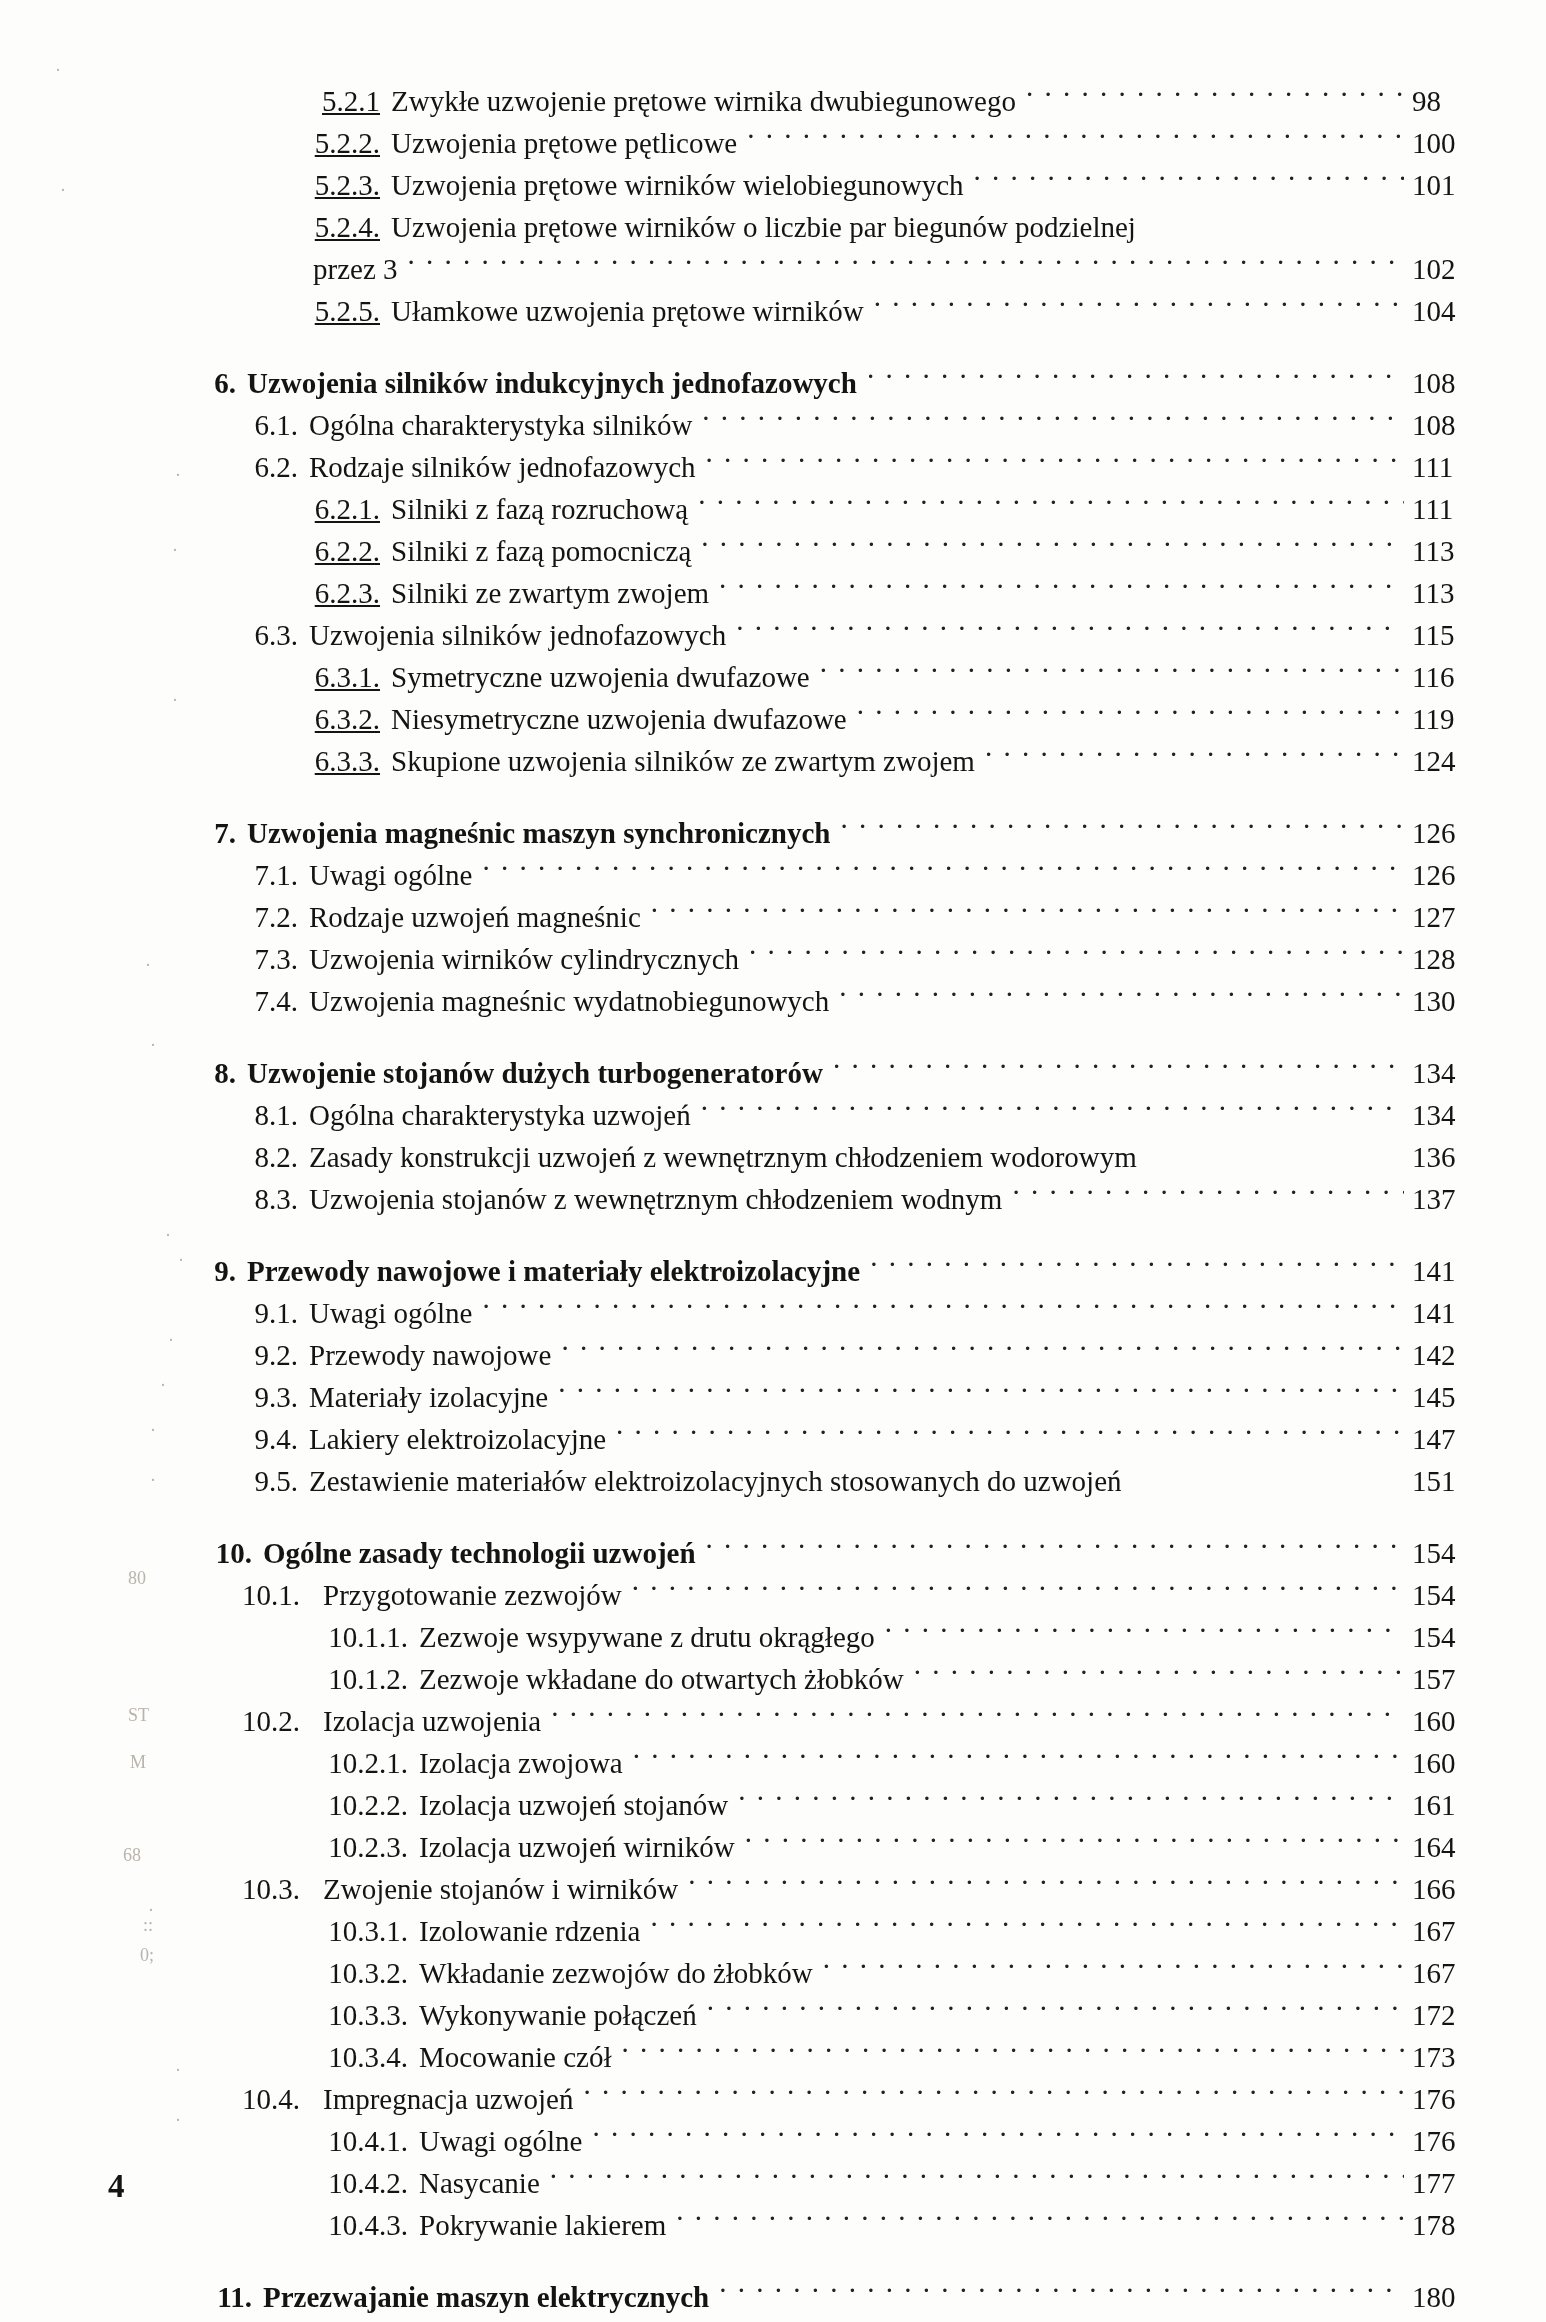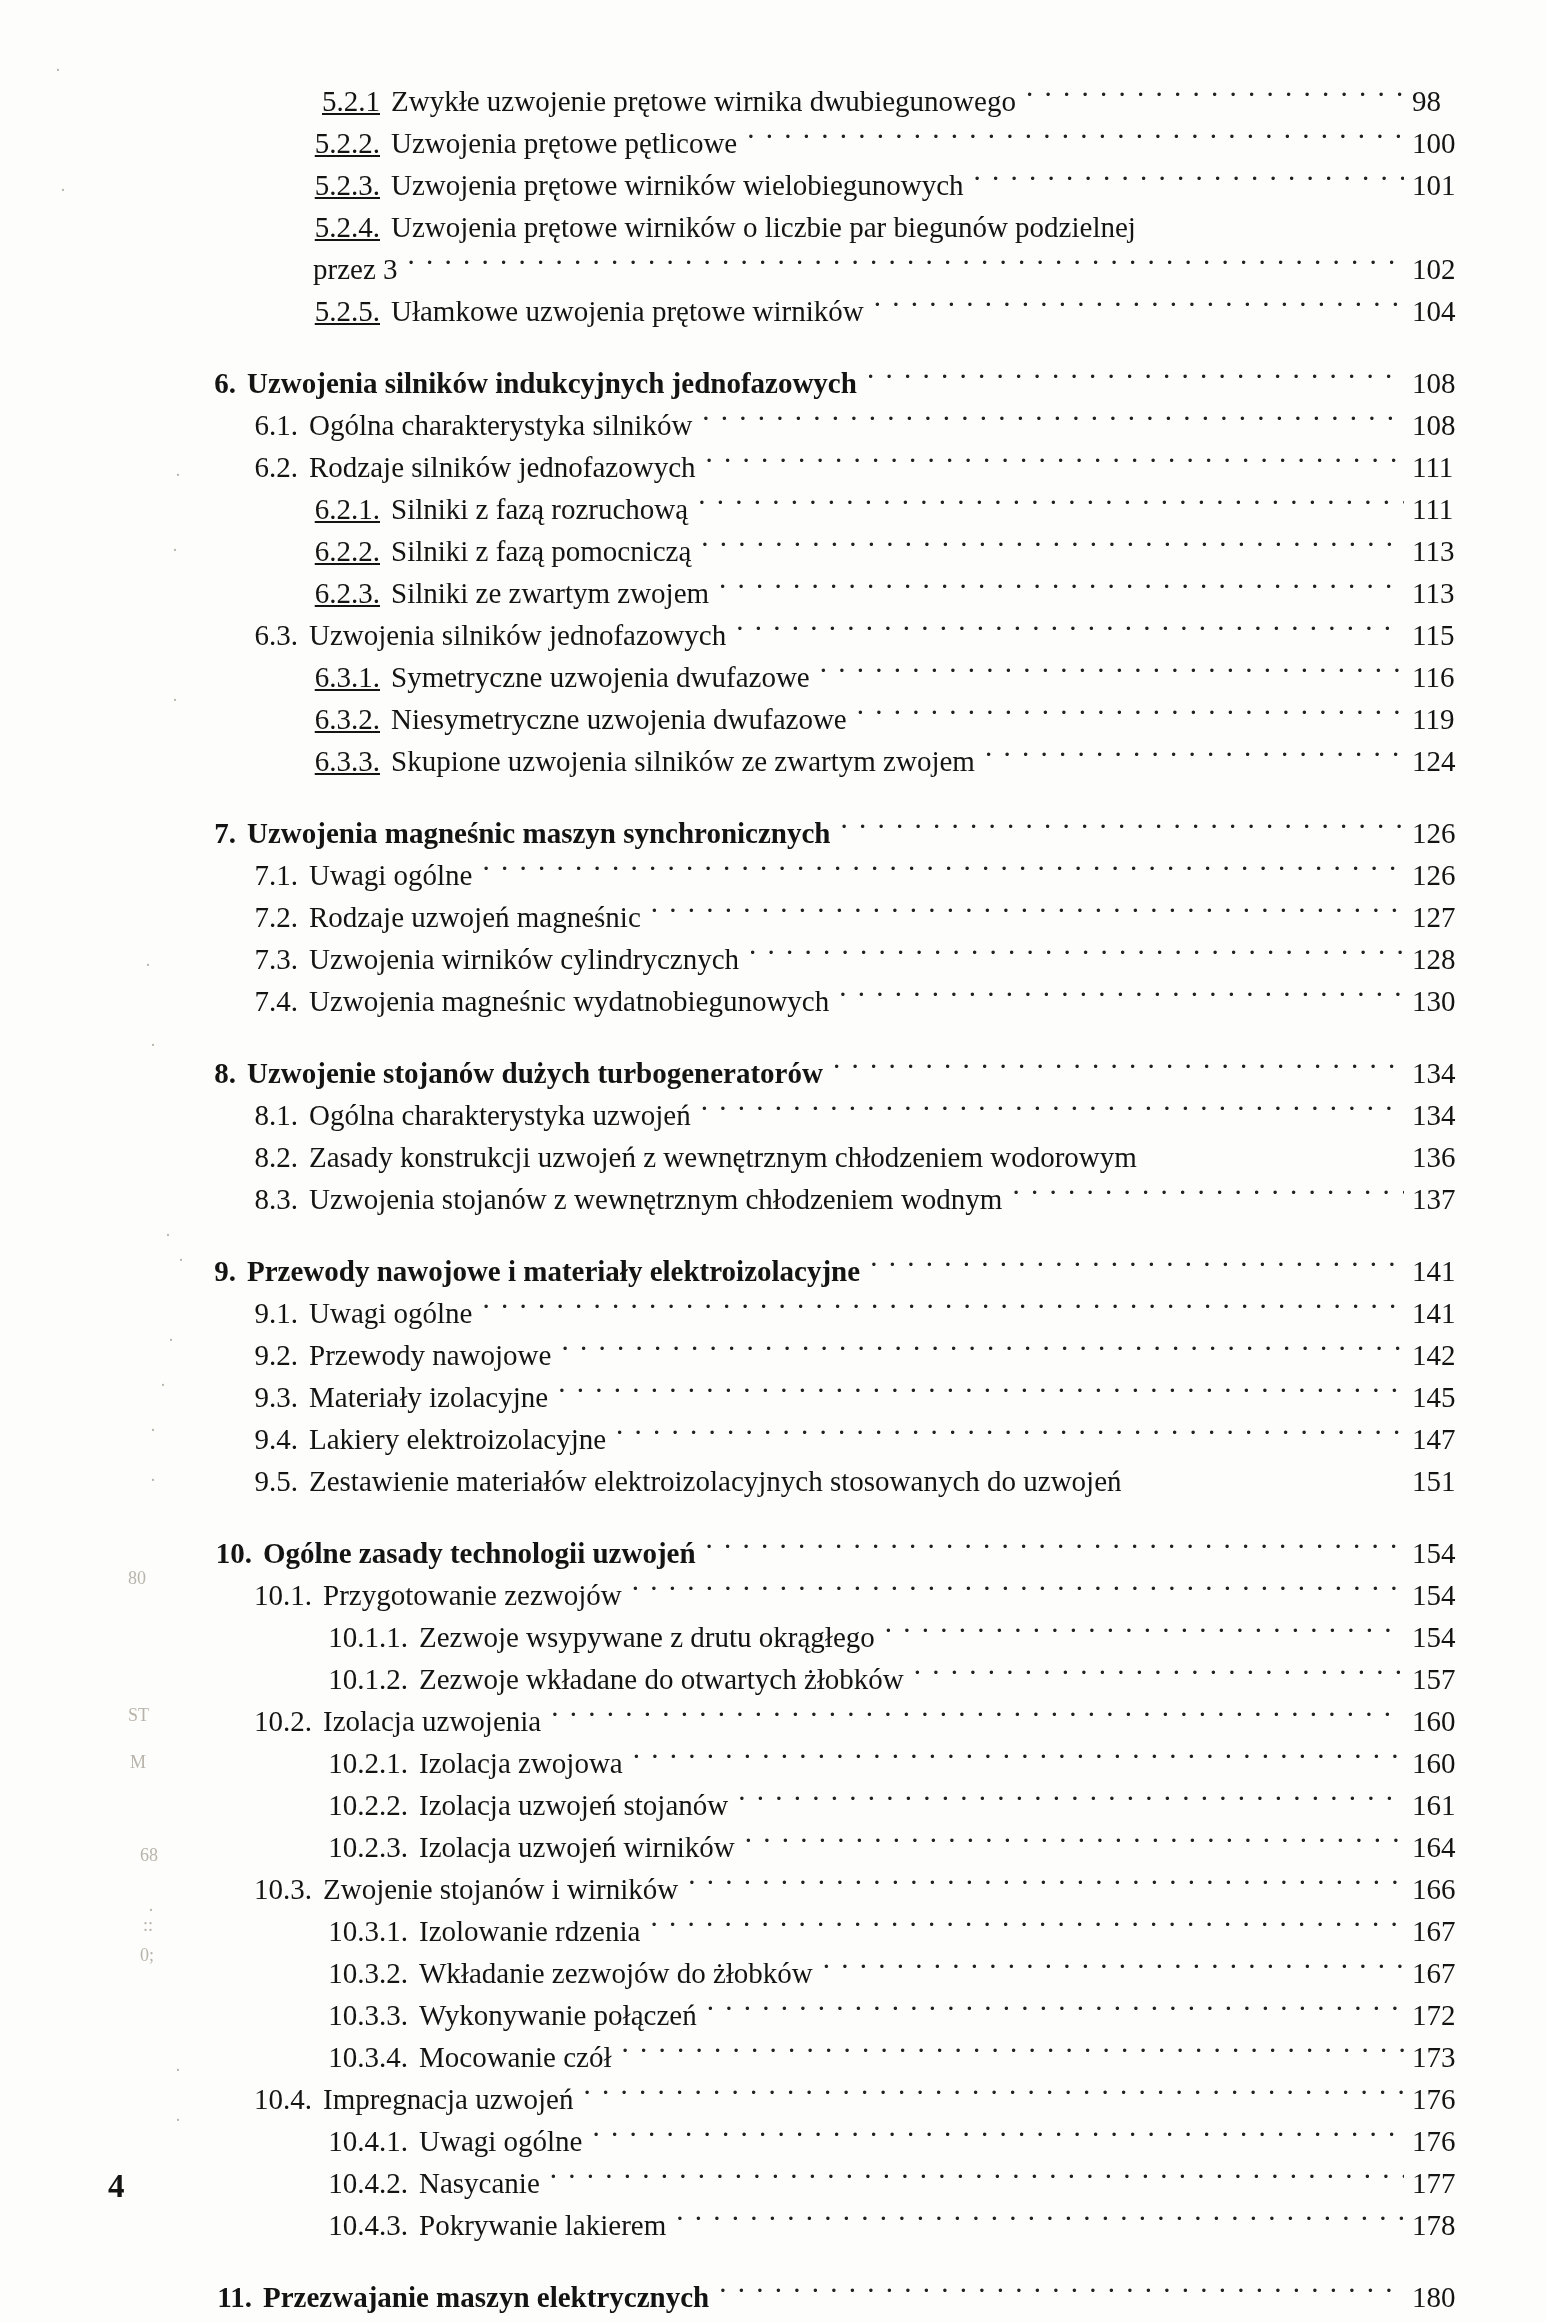--- a/index.html
+++ b/index.html
@@ -77,21 +77,21 @@
   .lvl-chap .title { font-weight: bold; text-align: center; }
   .lvl-chap { margin-left: 0px; }
 
   .lvl-2 { margin-left: 52px; }
   .lvl-2 .num { width: 56px; }
 
   .lvl-3 { margin-left: 112px; }
   .lvl-3 .num { width: 78px; text-decoration: underline; }
 
   .lvl-2b { margin-left: 40px; }
-  .lvl-2b .num { width: 82px; }
+  .lvl-2b .num { width: 82px; text-align: center; }
 
   .lvl-3b { margin-left: 110px; }
   .lvl-3b .num { width: 108px; }
 
   .lvl-cont { margin-left: 112px; }
   .lvl-cont .num { width: 0px; }
 
   .chap-wide .num { width: 62px; }
 
   .folio {
@@ -441,20 +441,20 @@
       <div class="speck" style="left: 150px; top: 1035px;">·</div>
       <div class="speck" style="left: 165px; top: 1225px;">·</div>
       <div class="speck" style="left: 178px; top: 1250px;">·</div>
       <div class="speck" style="left: 168px; top: 1330px;">·</div>
       <div class="speck" style="left: 160px; top: 1375px;">·</div>
       <div class="speck" style="left: 150px; top: 1420px;">·</div>
       <div class="speck" style="left: 150px; top: 1470px;">·</div>
       <div class="speck" style="left: 128px; top: 1568px;">80</div>
       <div class="speck" style="left: 128px; top: 1705px;">ST</div>
       <div class="speck" style="left: 130px; top: 1752px;">M</div>
-      <div class="speck" style="left: 140px; top: 1845px;">68</div>
+      <div class="speck" style="left: 123px; top: 1845px;">68</div>
       <div class="speck" style="left: 148px; top: 1900px;">·</div>
       <div class="speck" style="left: 143px; top: 1915px;">::</div>
       <div class="speck" style="left: 140px; top: 1945px;">0;</div>
       <div class="speck" style="left: 175px; top: 2060px;">·</div>
       <div class="speck" style="left: 175px; top: 2110px;">·</div>
     </div>
 </div>
 
 </body></html>

